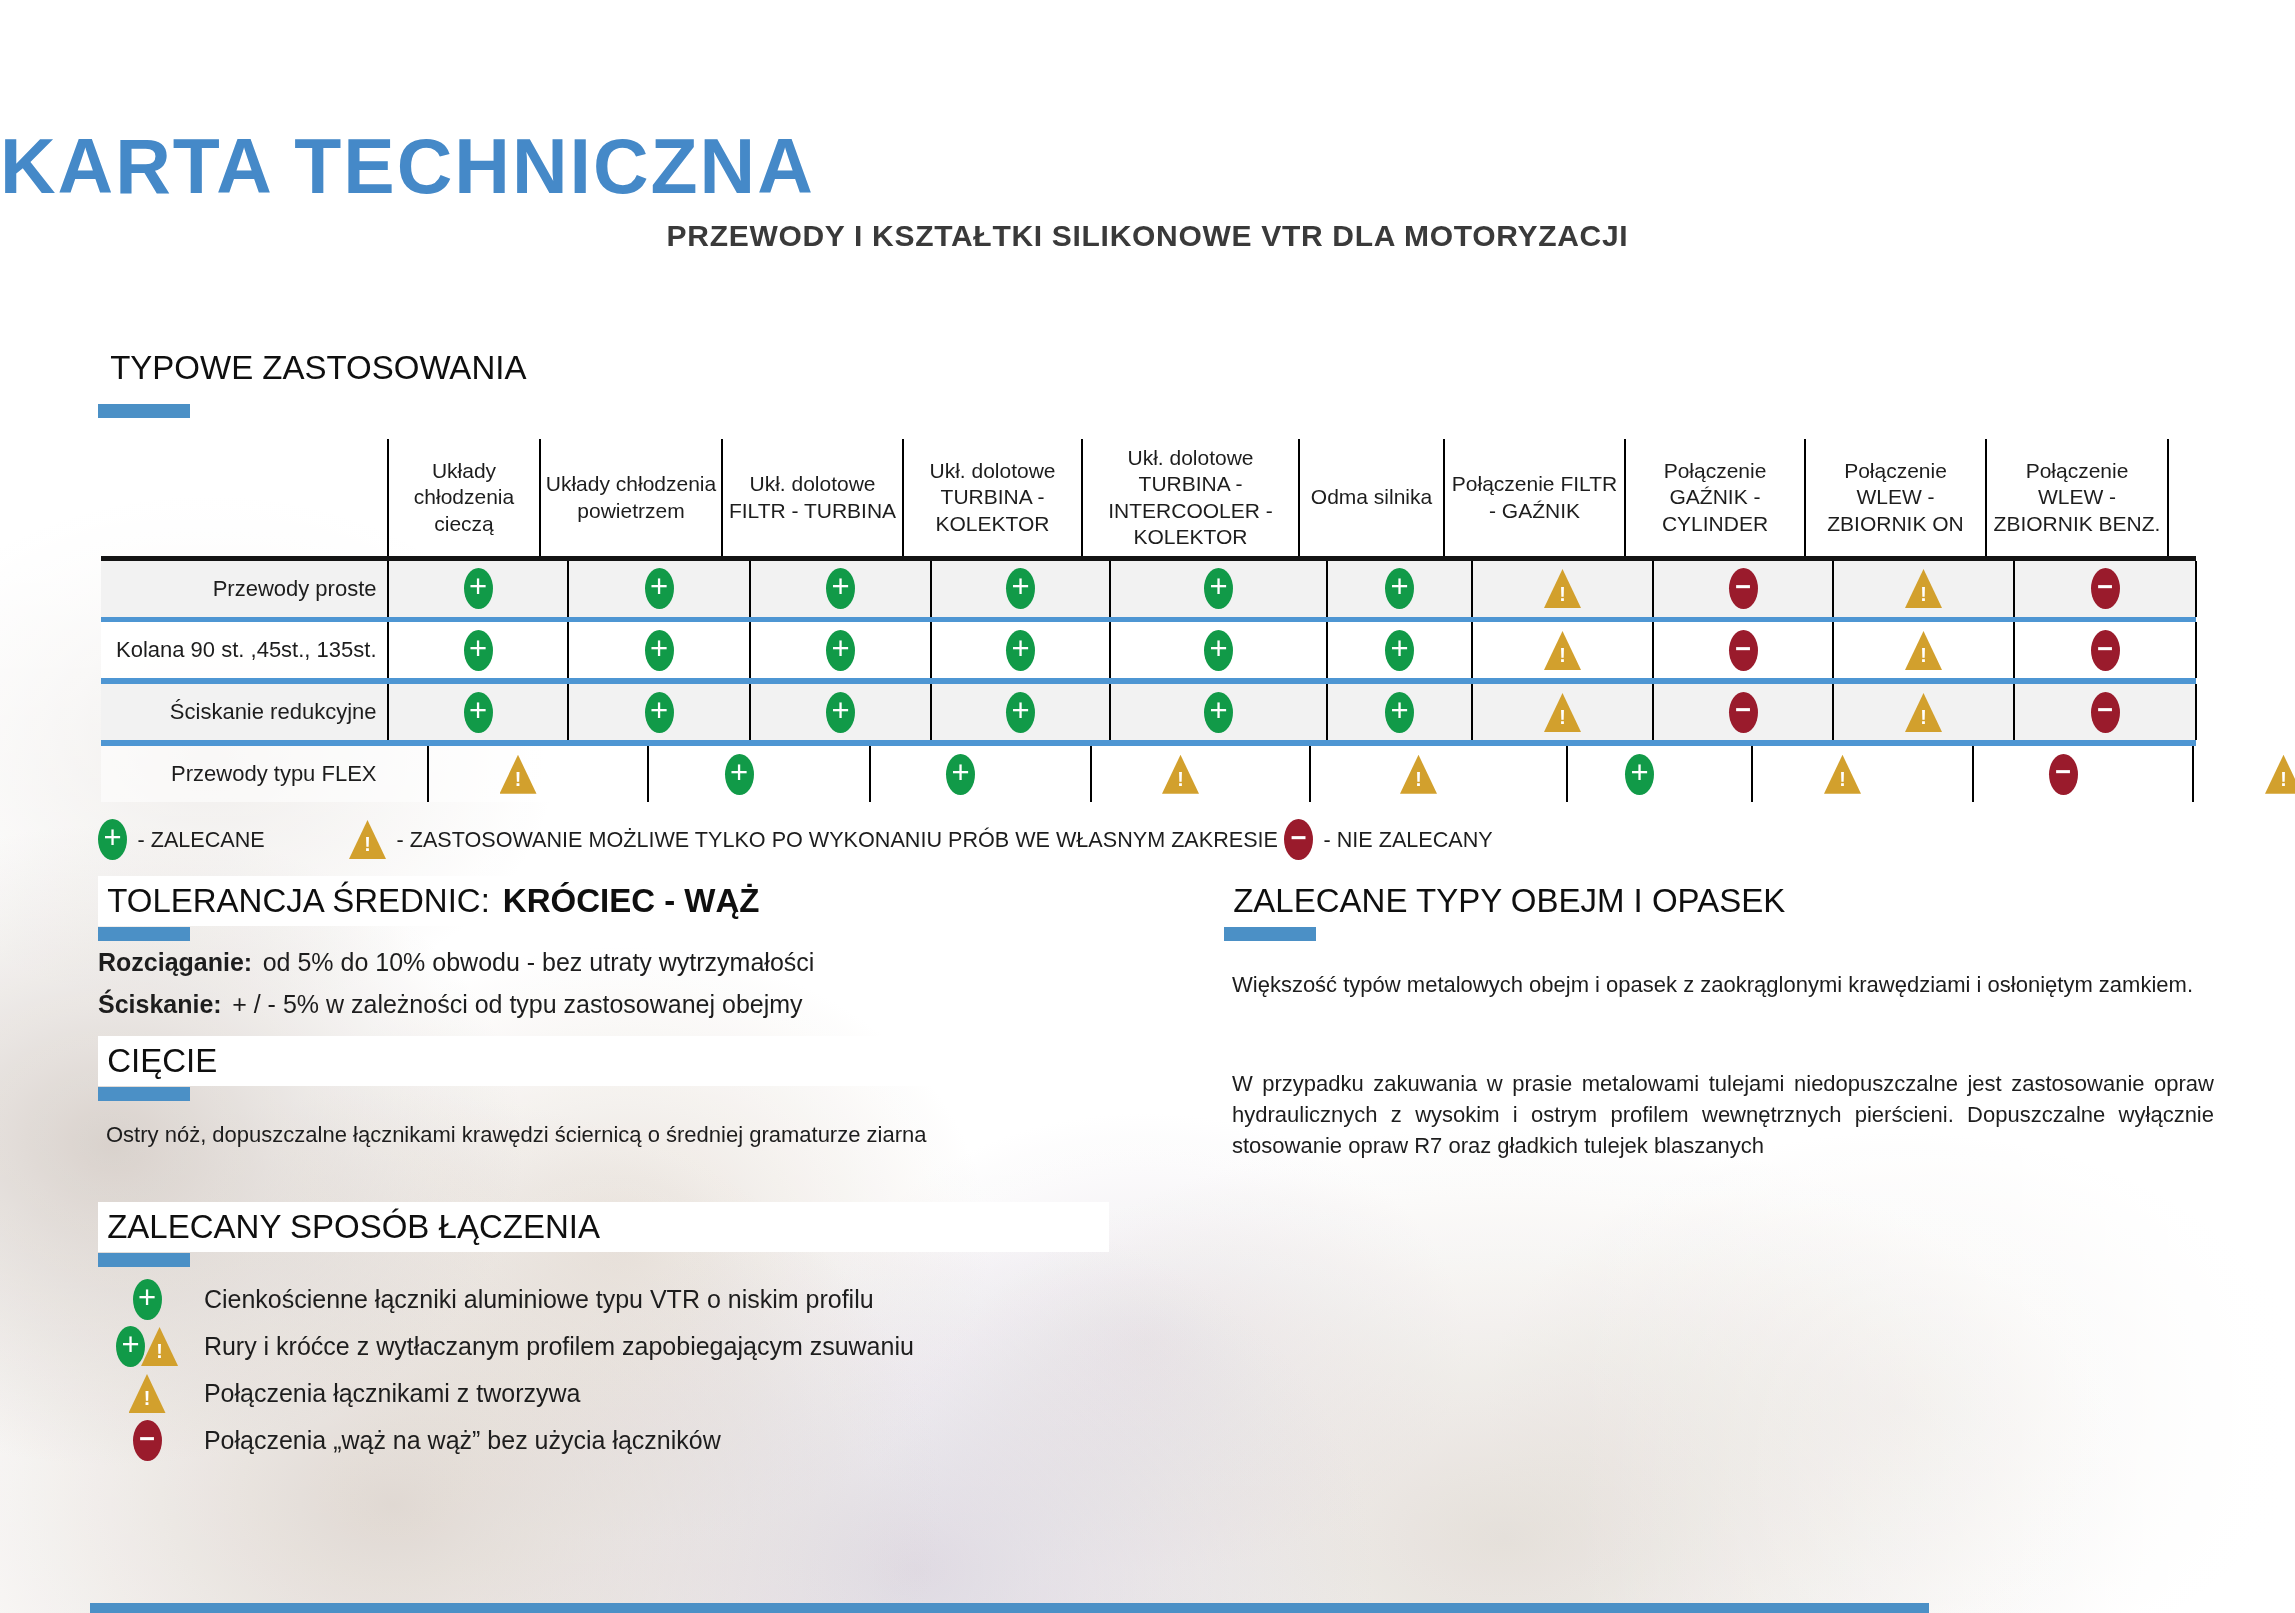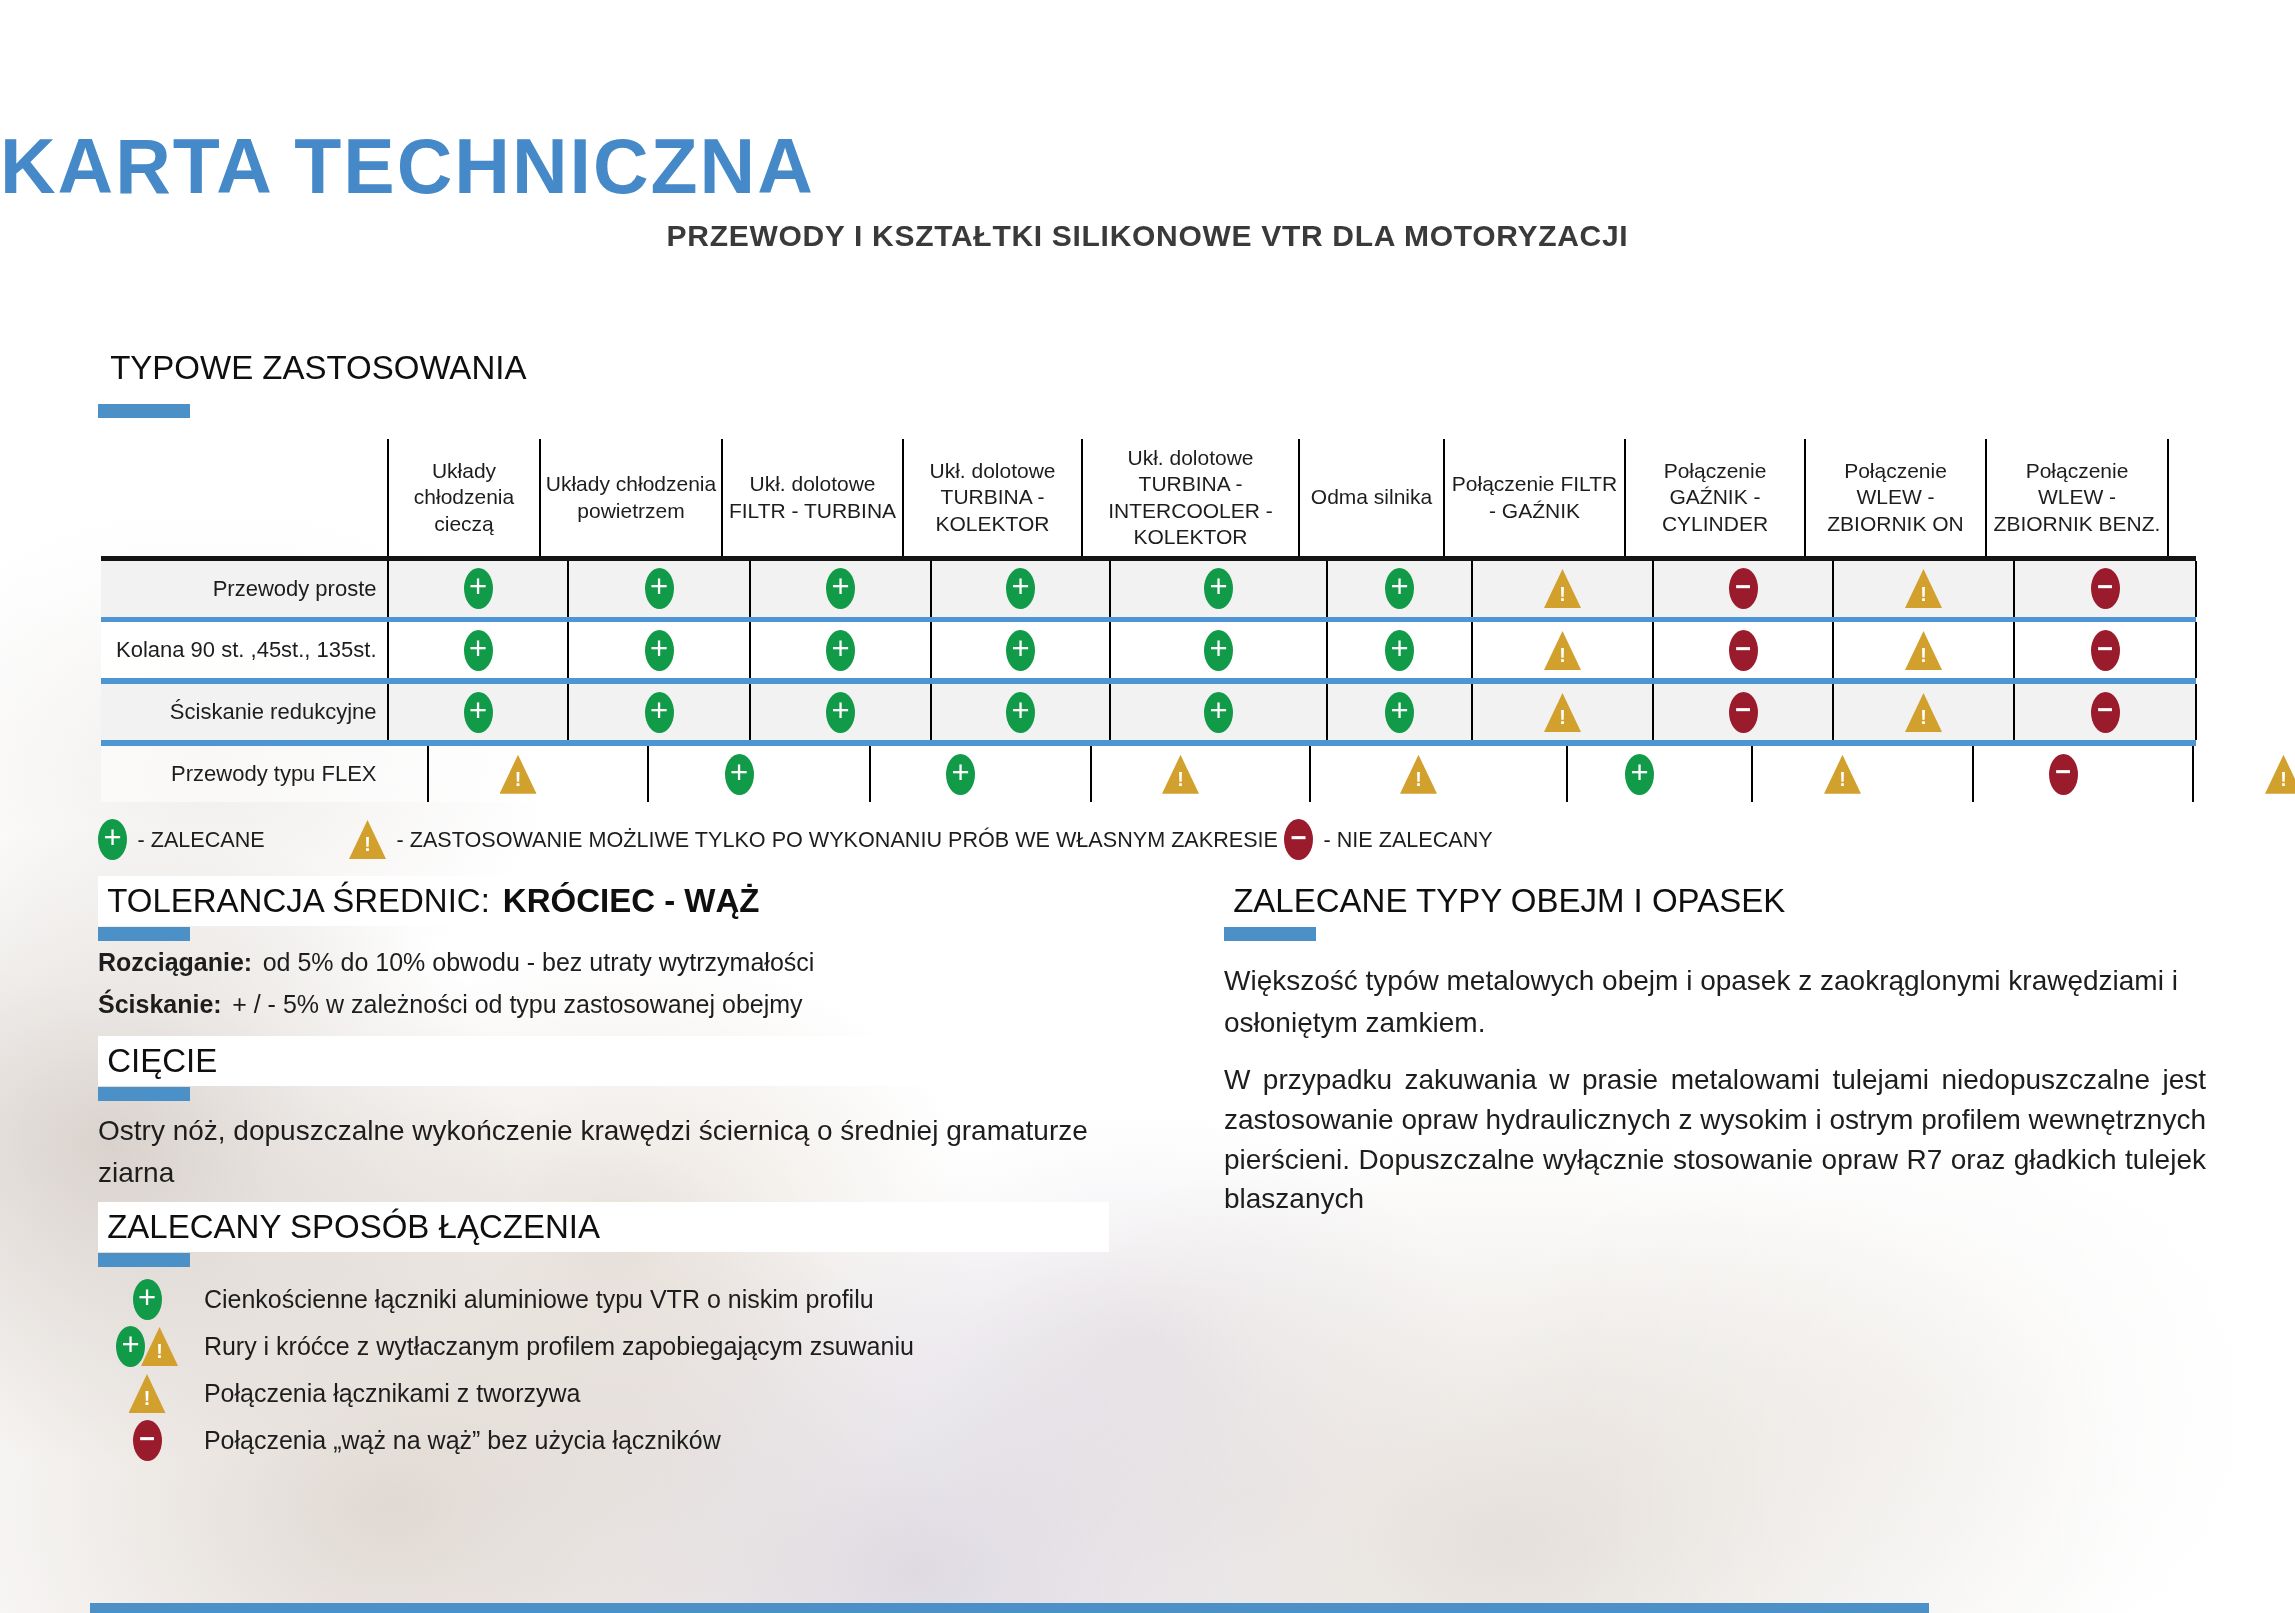--- a/index.html
+++ b/index.html
@@ -72,21 +72,21 @@
             align-items:flex-end;padding-bottom:2.6px;font-size:19.6px;font-weight:700;}
   
   .legend{position:absolute;left:0;top:819px;width:2295px;height:43px;}
   .legend-item{position:absolute;top:0;display:flex;align-items:center;height:41px;}
   .legend-text{margin-left:10.5px;font-size:21.6px;white-space:nowrap;}
   
   .tol-line{position:absolute;left:98px;font-size:25px;white-space:nowrap;}
   .tol-line b{margin-right:10.5px;}
   .t1{top:948px;}
   .t2{top:990px;}
-  .body-text{position:absolute;font-size:28px;line-height:1.5;margin:0;}
+  .body-text{position:absolute;font-size:22px;line-height:1.5;margin:8px;}
   .cut-text{left:98px;top:1110px;width:1021px;}
   .clamp-p1{left:1224px;top:960px;width:988px;}
   .clamp-p2{left:1224px;top:1060px;width:982px;text-align:justify;line-height:1.42;}
   
   .joinlist{position:absolute;left:98px;top:1276px;width:1047px;}
   .join-item{display:flex;align-items:center;height:47px;}
   .join-icons{width:98px;flex:none;display:flex;align-items:center;justify-content:center;}
   .join-icons .sym + .sym{margin-left:-3.9px;}
   .join-text{margin-left:7.9px;font-size:25px;white-space:nowrap;}
   
@@ -304,21 +304,21 @@
     <b>Rozciąganie:</b><span>od 5% do 10% obwodu - bez utraty wytrzymałości</span>
   </div>
   <div class="tol-line t2">
     <b>Ściskanie:</b><span>+ / -  5%  w zależności od typu zastosowanej obejmy</span>
   </div>
 
   <div class="strip s-ciecie">
     <span>CIĘCIE</span>
   </div>
   <div class="bluebar b-ciecie"></div>
-  <p class="body-text cut-text">Ostry nóż, dopuszczalne wykończenie krawędzi ściernicą  o średniej gramaturze ziarna</p>
+  <p class="body-text cut-text">Ostry nóż, dopuszczalne łącznikami krawędzi ściernicą  o średniej gramaturze ziarna</p>
 
   <div class="strip s-join">
     <span>ZALECANY SPOSÓB ŁĄCZENIA</span>
   </div>
   <div class="bluebar b-join"></div>
   <div class="joinlist">
       <div class="join-item">
         <span class="join-icons">
           <span class="sym plus">+</span>
         </span>

